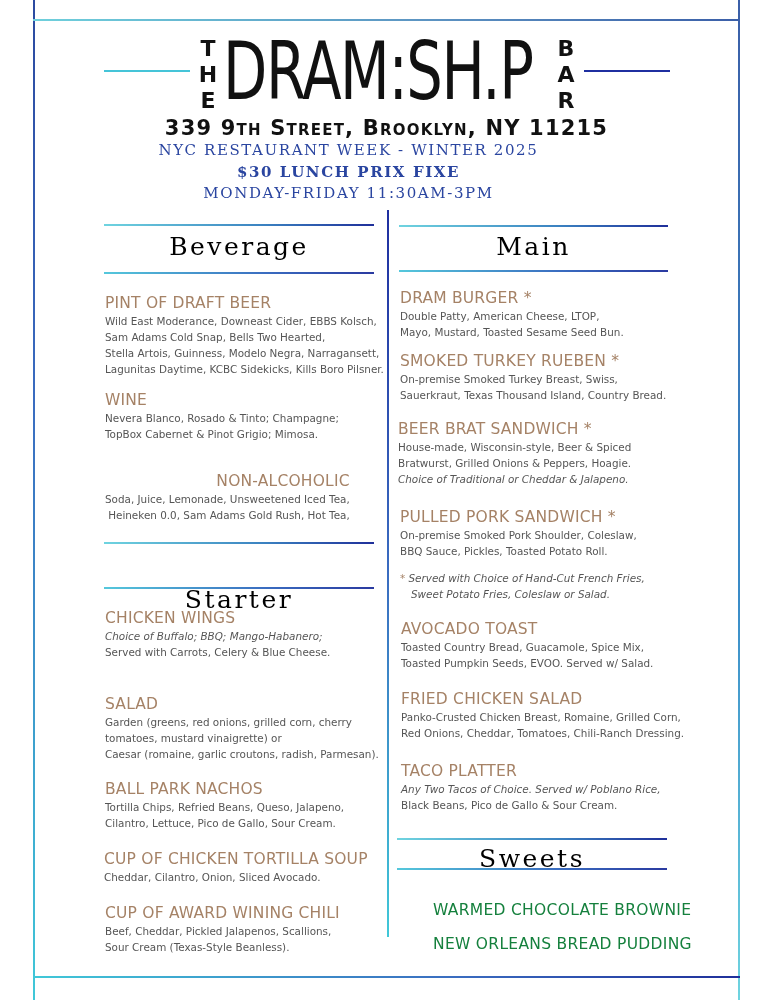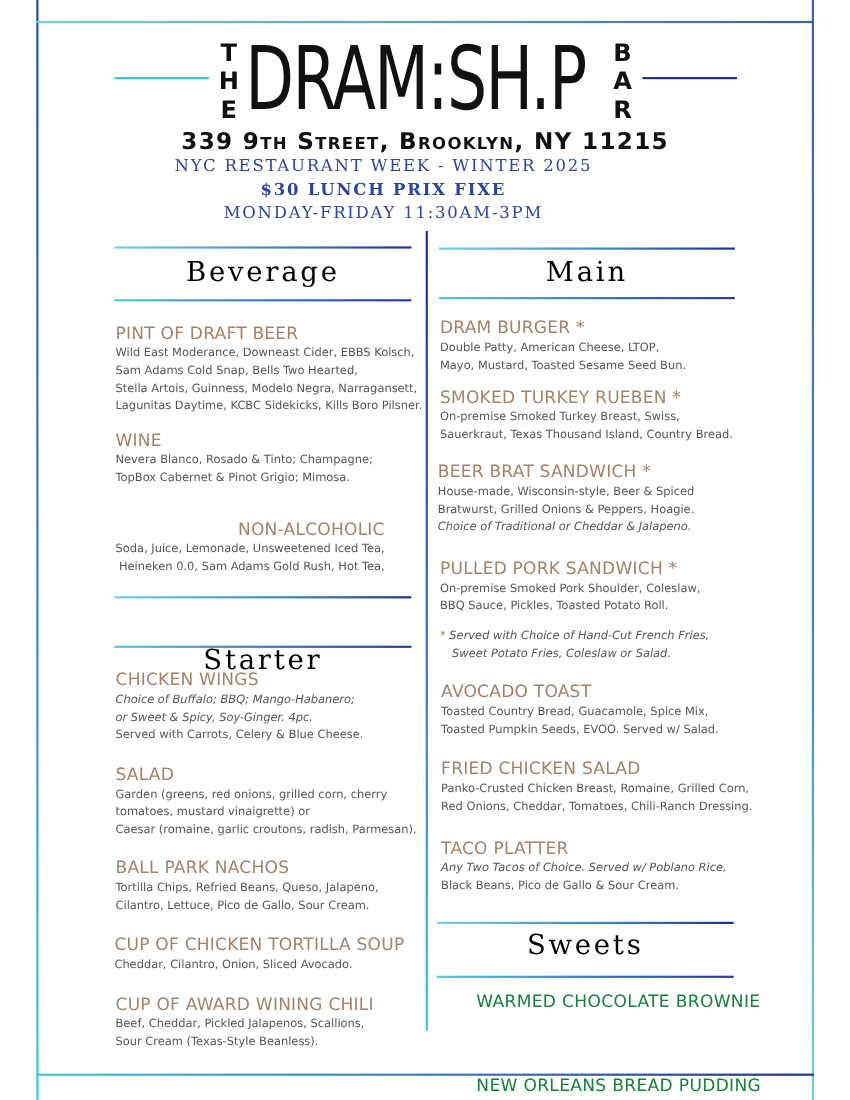--- a/index.html
+++ b/index.html
@@ -99,21 +99,20 @@
 
 <div class="sec" style="left:104px; top:542px; width:270px; height:47px;">
   <div class="rule a"></div>
   <div class="title" style="top:7px;margin-top:36px;">Starter</div>
   <div class="rule b"></div>
 </div>
 
 <div class="item" style="left:105px; top:608px;">
   <div class="name">CHICKEN WINGS</div>
   <div class="desc it">Choice of Buffalo; BBQ; Mango-Habanero;</div>
-  <div class="desc it">or Sweet &amp; Spicy, Soy-Ginger. 4pc.</div>
   <div class="desc">Served with Carrots, Celery &amp; Blue Cheese.</div>
 </div>
 <div class="item" style="left:105px; top:694px;">
   <div class="name">SALAD</div>
   <div class="desc">Garden (greens, red onions, grilled corn, cherry</div>
   <div class="desc">tomatoes, mustard vinaigrette) or</div>
   <div class="desc">Caesar (romaine, garlic croutons, radish, Parmesan).</div>
 </div>
 <div class="item" style="left:105px; top:779px;">
   <div class="name">BALL PARK NACHOS</div>
@@ -172,19 +171,19 @@
   <div class="name">FRIED CHICKEN SALAD</div>
   <div class="desc">Panko-Crusted Chicken Breast, Romaine, Grilled Corn,</div>
   <div class="desc">Red Onions, Cheddar, Tomatoes, Chili-Ranch Dressing.</div>
 </div>
 <div class="item" style="left:401px; top:761px;">
   <div class="name">TACO PLATTER</div>
   <div class="desc it"><span>Any Two Tacos of Choice. Served w/ Poblano Rice,</span></div>
   <div class="desc">Black Beans, Pico de Gallo &amp; Sour Cream.</div>
 </div>
 
-<div class="sec" style="left:397px; top:838px; width:270px; height:51px;">
+<div class="sec" style="left:397px; top:838px; width:270px; height:32px;">
   <div class="rule a"></div>
   <div class="title" style="top:6px;">Sweets</div>
   <div class="rule b"></div>
 </div>
 <div class="sweet" style="left:397px; top:901px;">WARMED CHOCOLATE BROWNIE</div>
-<div class="sweet" style="left:397px; top:978px;">NEW ORLEANS BREAD PUDDING</div>
+<div class="sweet" style="left:397px; top:935px;">NEW ORLEANS BREAD PUDDING</div>
 
 </body></html>

